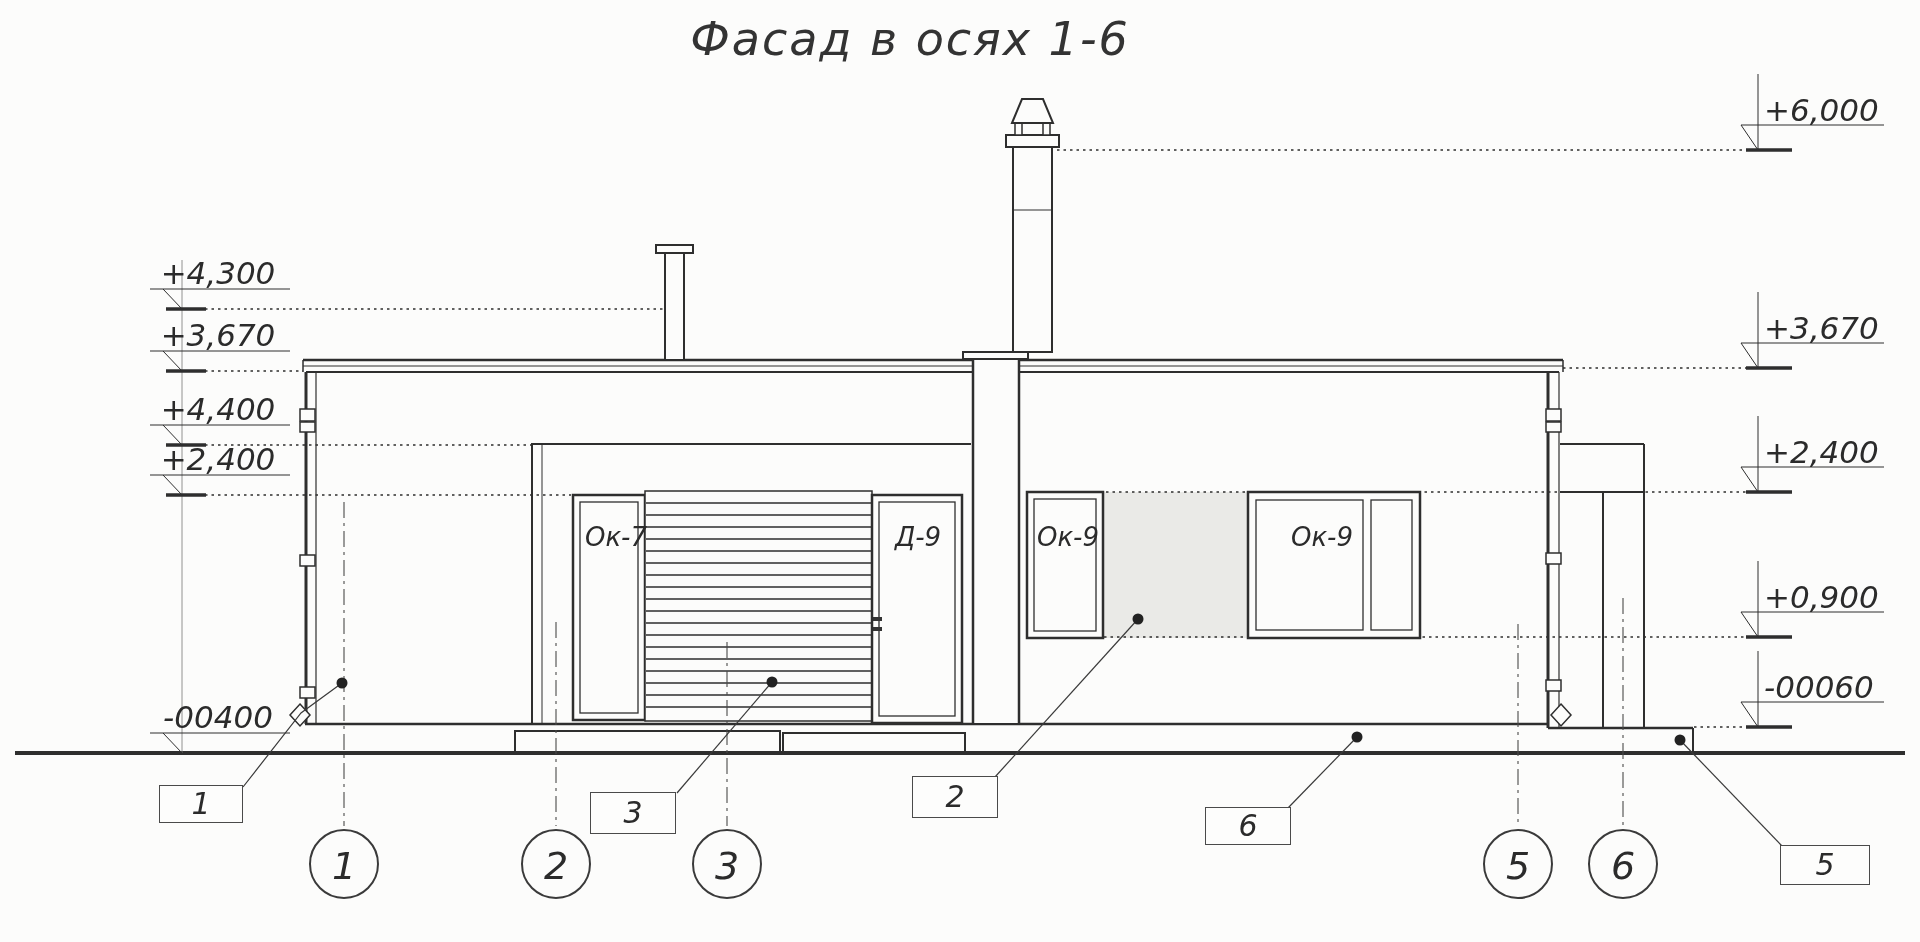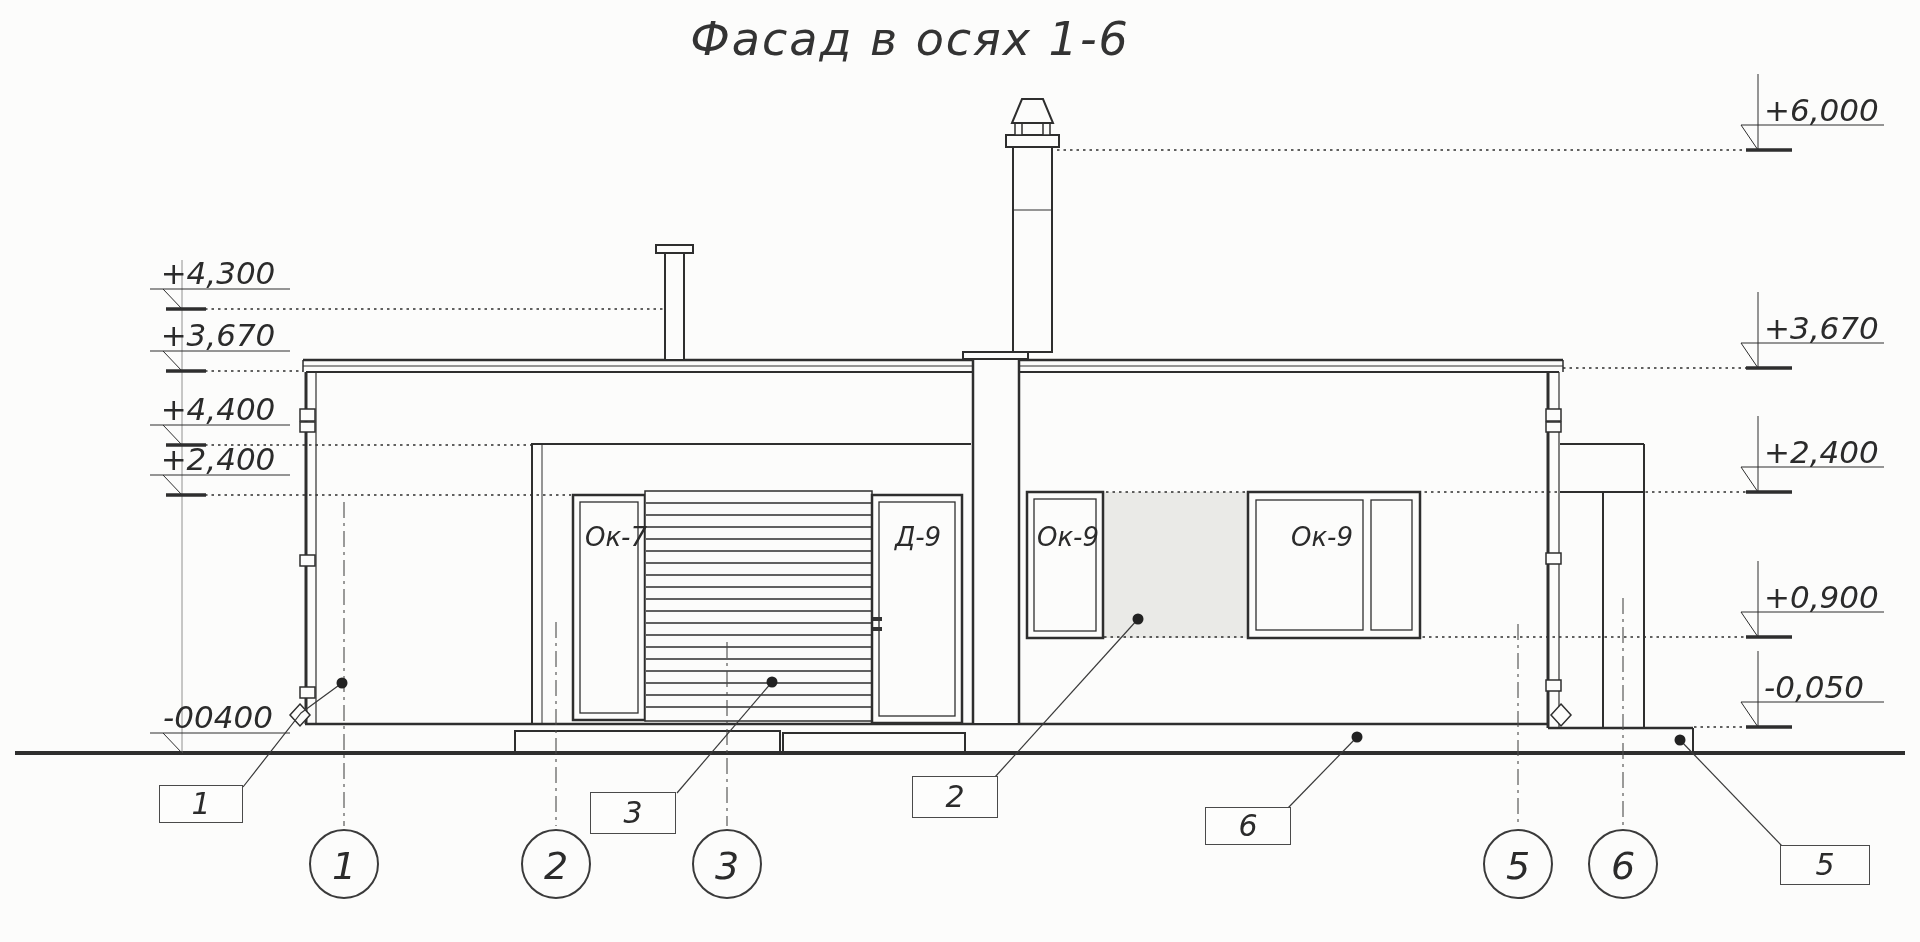--- a/index.html
+++ b/index.html
@@ -271,21 +271,21 @@
   <div class="lbl lvl lvl-left" style="top:257px;">+4,300</div>
   <div class="lbl lvl lvl-left" style="top:319px;">+3,670</div>
   <div class="lbl lvl lvl-left" style="top:393px;">+4,400</div>
   <div class="lbl lvl lvl-left" style="top:443px;">+2,400</div>
   <div class="lbl lvl lvl-left" style="top:701px;">-00400</div>
 
   <div class="lbl lvl lvl-right" style="top:94px;">+6,000</div>
   <div class="lbl lvl lvl-right" style="top:312px;">+3,670</div>
   <div class="lbl lvl lvl-right" style="top:436px;">+2,400</div>
   <div class="lbl lvl lvl-right" style="top:581px;">+0,900</div>
-  <div class="lbl lvl lvl-right" style="top:671px;">-0,050</div>
+  <div class="lbl lvl lvl-right" style="top:671px;">-00060</div>
 
   <div class="lbl opening-lbl" style="left:561px;">Ок-7</div>
   <div class="lbl opening-lbl" style="left:863px;">Д-9</div>
   <div class="lbl opening-lbl" style="left:1013px;">Ок-9</div>
   <div class="lbl opening-lbl" style="left:1267px;">Ок-9</div>
 
   <div class="axis-bubble" style="left:309px;top:829px;">1</div>
   <div class="axis-bubble" style="left:521px;top:829px;">2</div>
   <div class="axis-bubble" style="left:692px;top:829px;">3</div>
   <div class="axis-bubble" style="left:1483px;top:829px;">5</div>

